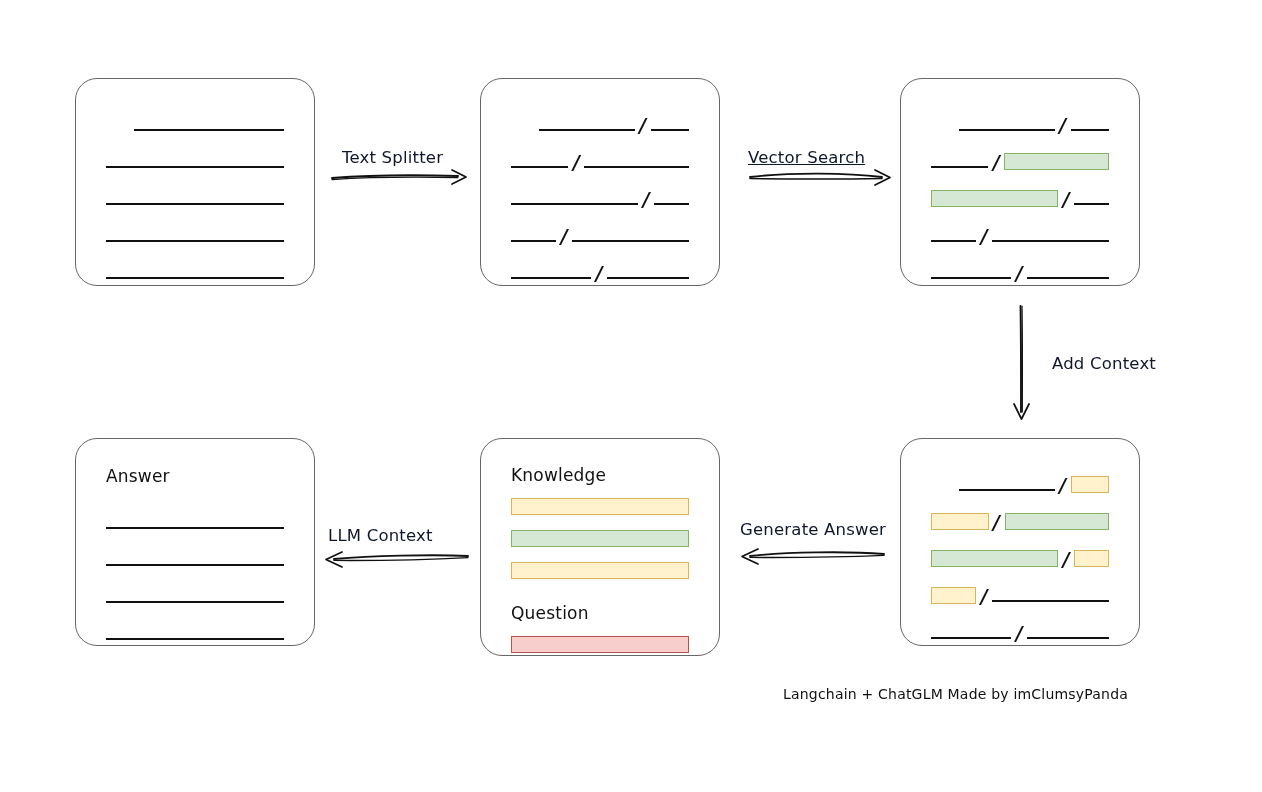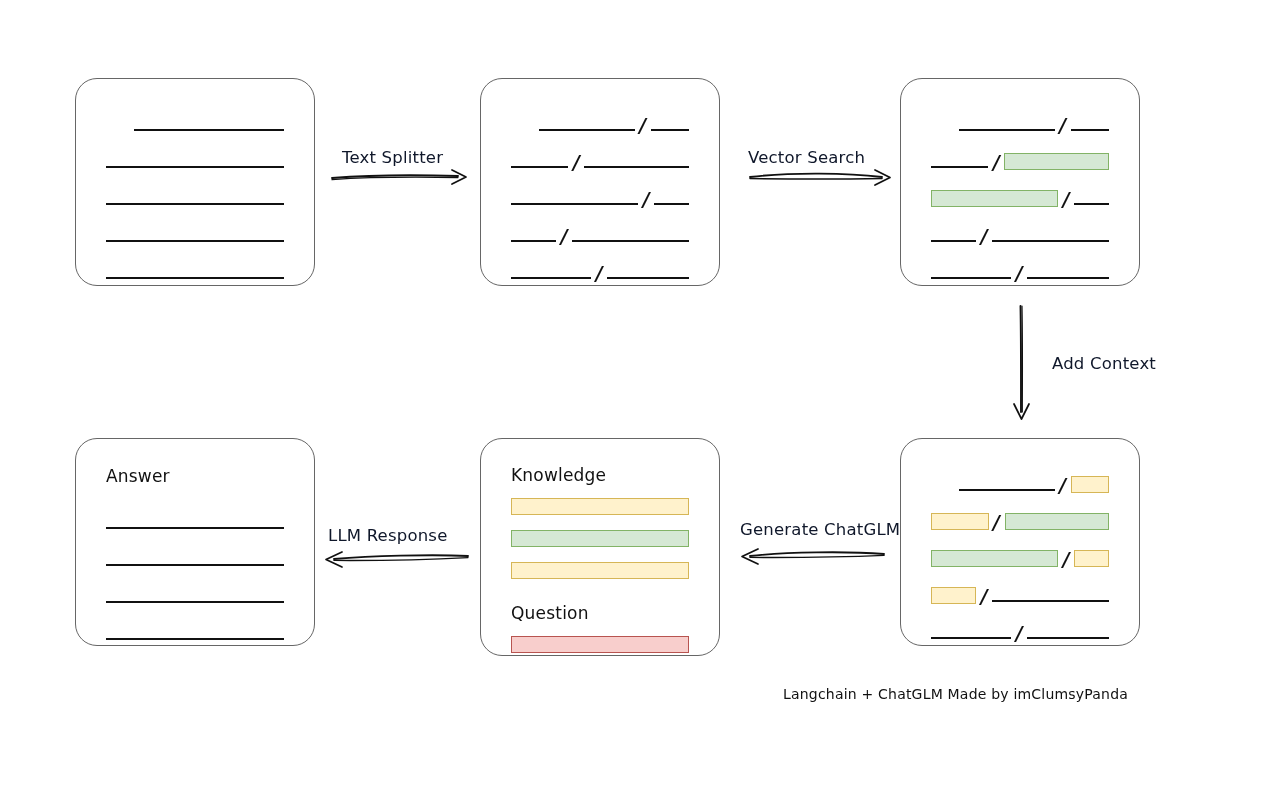--- a/index.html
+++ b/index.html
@@ -275,42 +275,42 @@
       </div>
   </div>
 
   <div class="edge-label" style="left:342px; top:148px;">Text Splitter</div>
   <svg class="arrow-svg" style="left:330px; top:166px;" width="140" height="22" viewBox="0 0 140 22">
     <path d="M2,12 C40,9 95,9 128,10" stroke="#111" stroke-width="1.9" fill="none" stroke-linecap="round"></path>
     <path d="M2,13.6 C40,11 95,11 128,11.6" stroke="#111" stroke-width="1.3" fill="none" stroke-linecap="round"></path>
     <path d="M122,4 L136,11 L122,18" stroke="#111" stroke-width="1.7" fill="none" stroke-linejoin="round" stroke-linecap="round"></path>
   </svg>
 
-  <div class="edge-label" style="left:748px; top:148px;">Vector Search</div>
+  <div class="edge-label" style="left:748px; top:148px;text-decoration:underline;">Vector Search</div>
   <svg class="arrow-svg" style="left:748px; top:166px;" width="146" height="22" viewBox="0 0 146 22">
     <path d="M2,11 C45,6 100,7 134,11" stroke="#111" stroke-width="1.9" fill="none" stroke-linecap="round"></path>
     <path d="M2,12.6 C45,13 100,13 134,12.4" stroke="#111" stroke-width="1.5" fill="none" stroke-linecap="round"></path>
     <path d="M127,4 L142,11.5 L127,19" stroke="#111" stroke-width="1.7" fill="none" stroke-linejoin="round" stroke-linecap="round"></path>
   </svg>
 
   <div class="edge-label" style="left:1036px; top:354px;margin-left:16px;">Add Context</div>
   <svg class="arrow-svg" style="left:1008px; top:304px;" width="26" height="118" viewBox="0 0 26 118">
     <path d="M12.5,2 C13.2,40 13,78 13,108" stroke="#111" stroke-width="1.9" fill="none" stroke-linecap="round"></path>
     <path d="M14,2 C14.7,40 14.4,78 14.3,108" stroke="#111" stroke-width="1.2" fill="none" stroke-linecap="round"></path>
     <path d="M6,100 L13.5,115 L21,100" stroke="#111" stroke-width="1.7" fill="none" stroke-linejoin="round" stroke-linecap="round"></path>
   </svg>
 
-  <div class="edge-label" style="left:740px; top:520px;">Generate ChatGLM</div>
+  <div class="edge-label" style="left:740px; top:520px;">Generate Answer</div>
   <svg class="arrow-svg" style="left:736px; top:545px;" width="150" height="22" viewBox="0 0 150 22">
     <path d="M148,9 C110,6 50,7 14,11" stroke="#111" stroke-width="1.9" fill="none" stroke-linecap="round"></path>
     <path d="M148,10.4 C110,12 50,12.6 14,12.4" stroke="#111" stroke-width="1.4" fill="none" stroke-linecap="round"></path>
     <path d="M22,4 L6,11.5 L22,19" stroke="#111" stroke-width="1.7" fill="none" stroke-linejoin="round" stroke-linecap="round"></path>
   </svg>
 
-  <div class="edge-label" style="left:328px; top:526px;">LLM Response</div>
+  <div class="edge-label" style="left:328px; top:526px;">LLM Context</div>
   <svg class="arrow-svg" style="left:318px; top:548px;" width="152" height="22" viewBox="0 0 152 22">
     <path d="M150,8 C112,6 52,8 16,11" stroke="#111" stroke-width="1.9" fill="none" stroke-linecap="round"></path>
     <path d="M150,9.6 C112,11.6 52,12.6 16,12.4" stroke="#111" stroke-width="1.4" fill="none" stroke-linecap="round"></path>
     <path d="M24,4 L8,11.5 L24,19" stroke="#111" stroke-width="1.7" fill="none" stroke-linejoin="round" stroke-linecap="round"></path>
   </svg>
 
   <div class="footer-note" style="left:783px; top:686px;">Langchain + ChatGLM Made by imClumsyPanda</div>
 
 </div>
 

